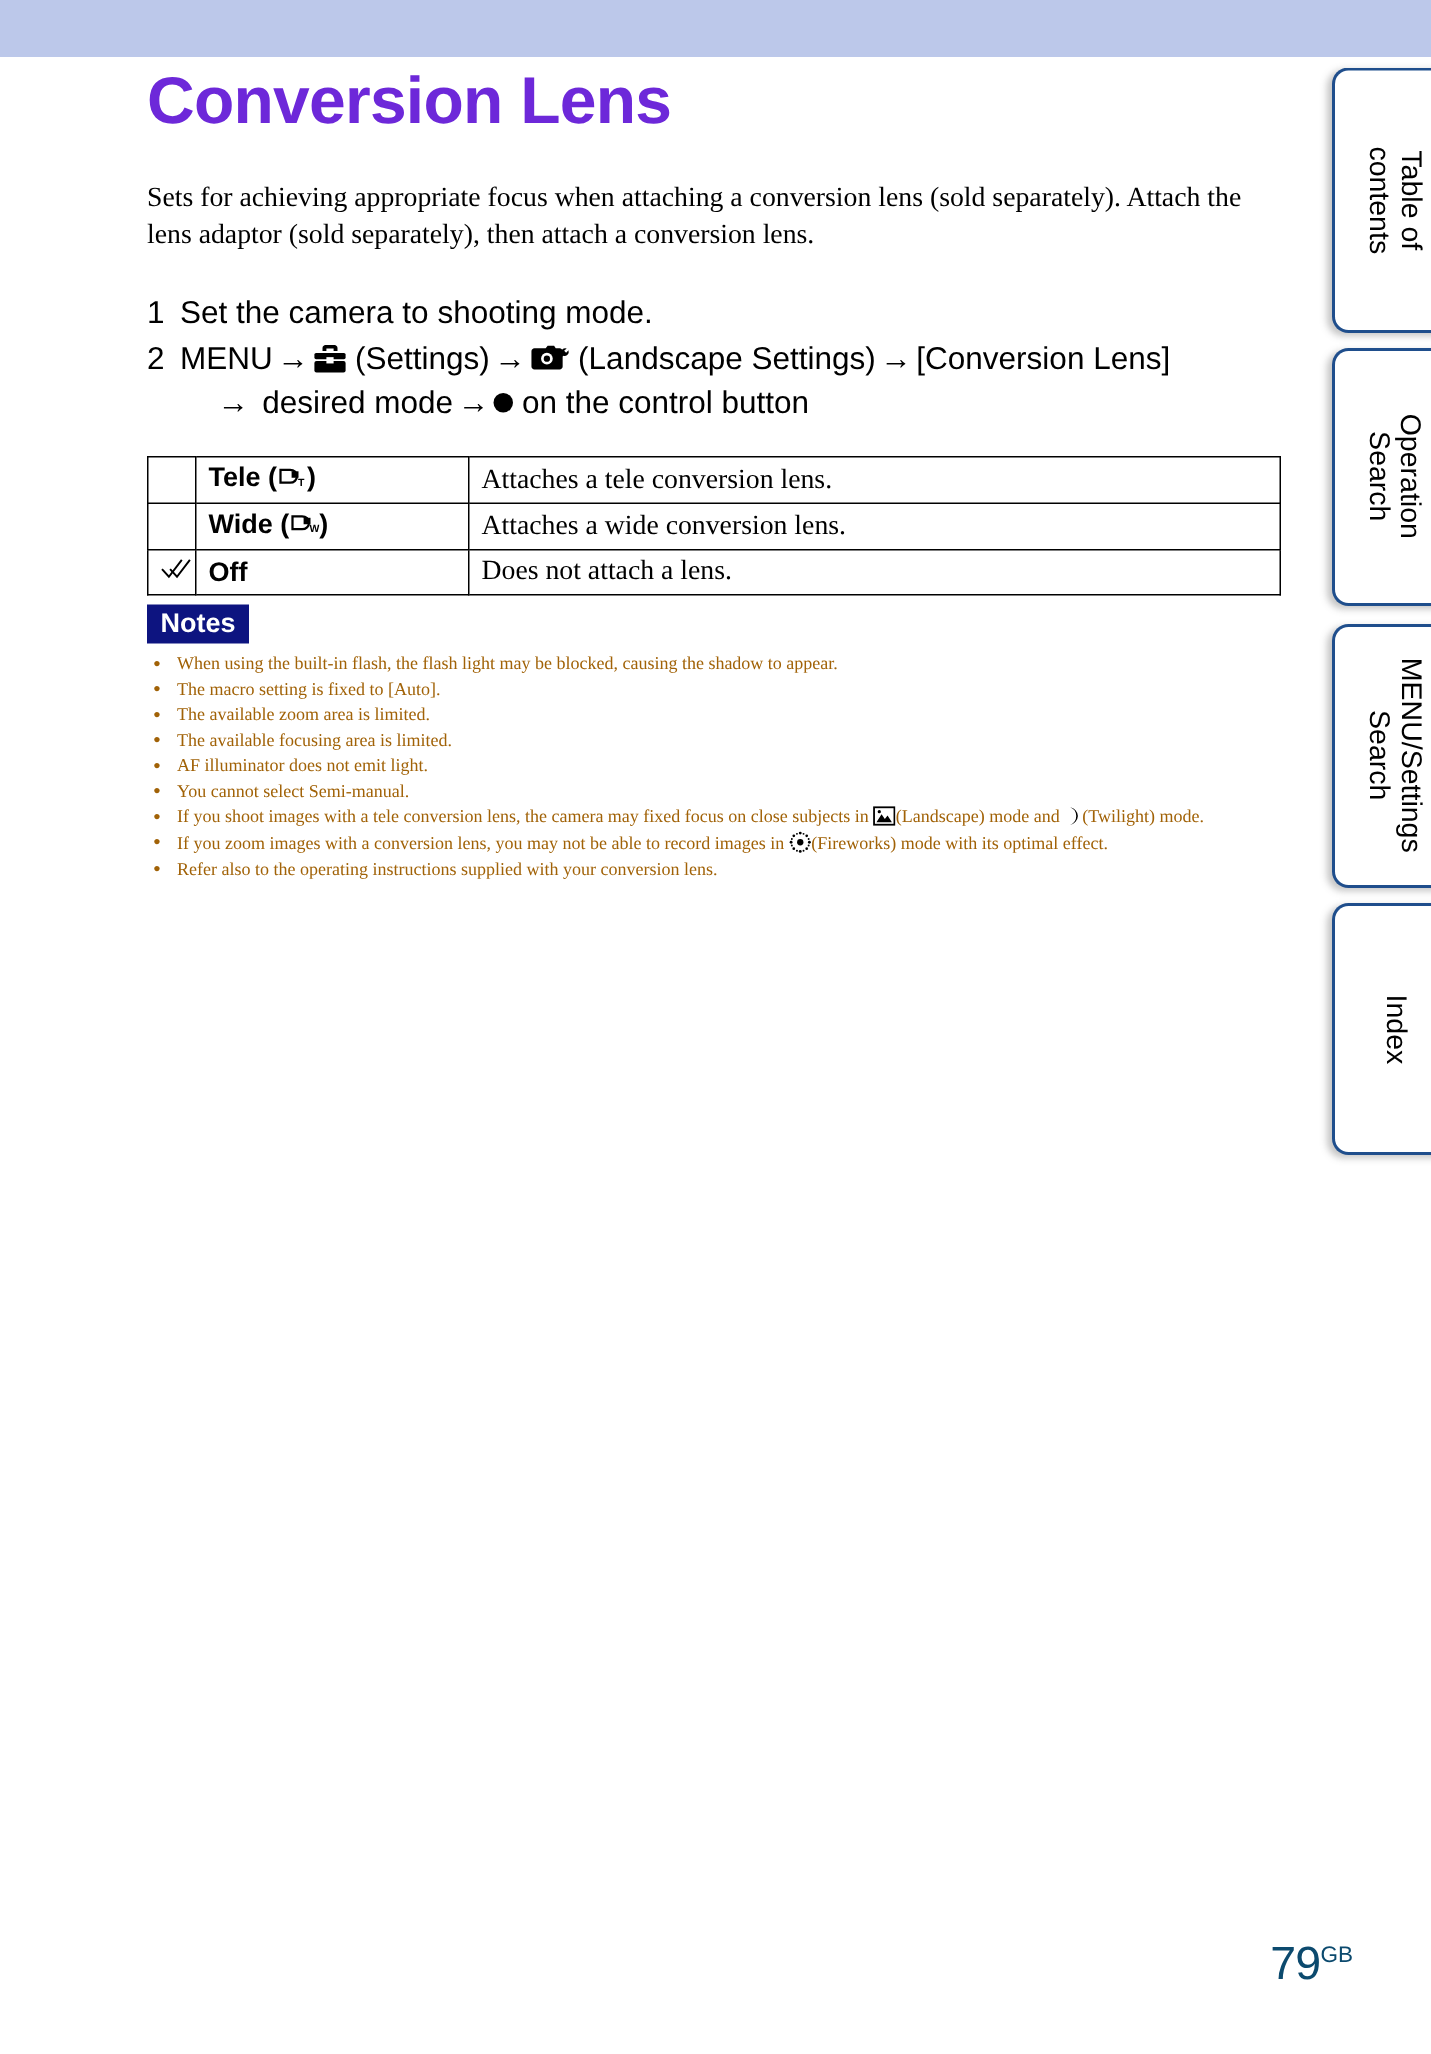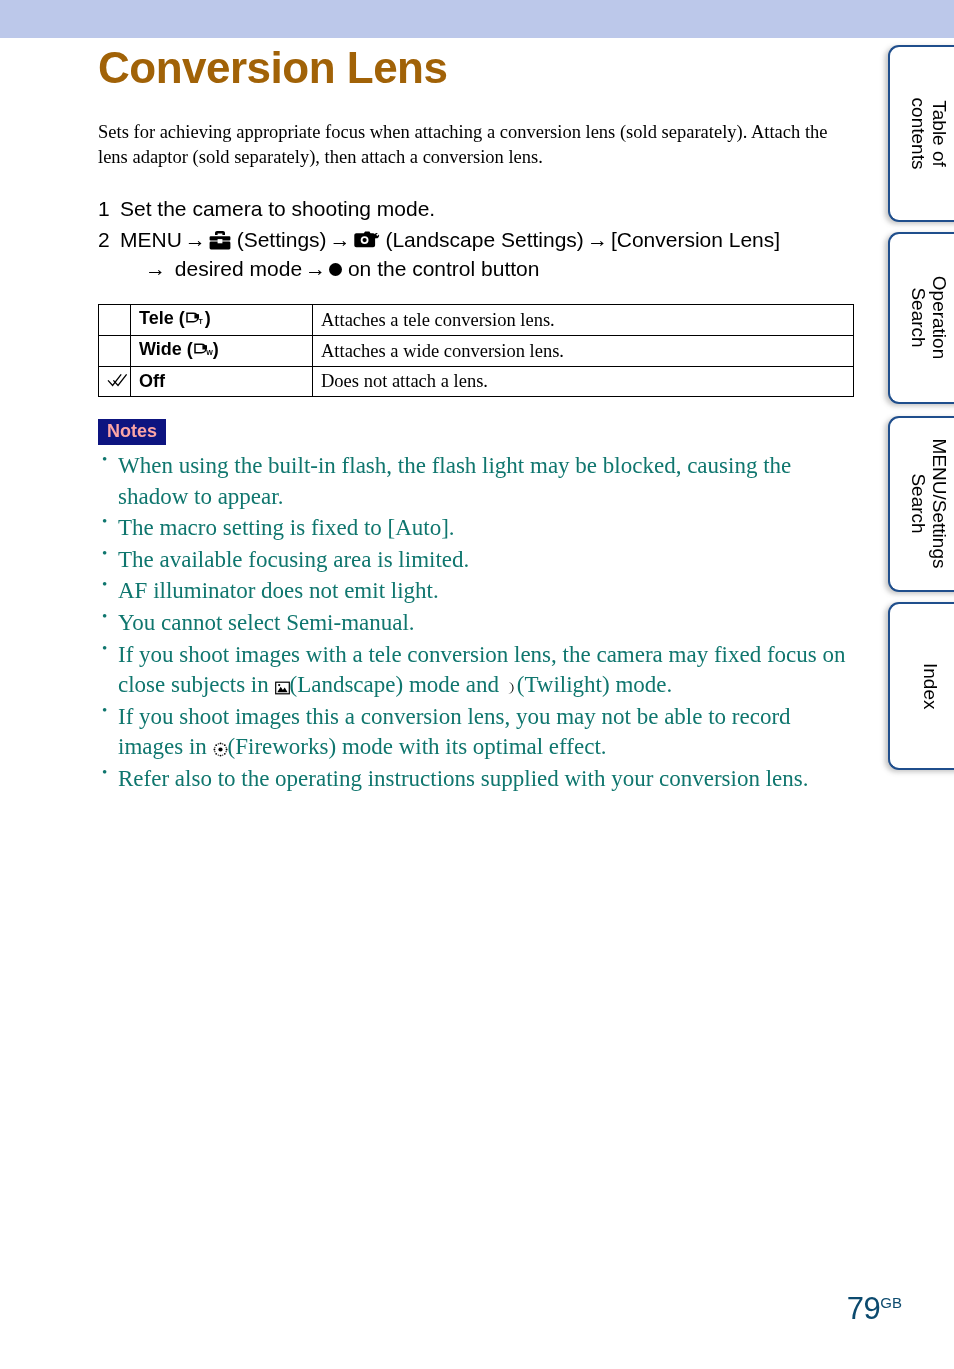--- a/index.html
+++ b/index.html
@@ -62,21 +62,21 @@
   .content {
     position:absolute;
     left:98px; top:0;
     width:758px;
   }
 
   h1.title {
     font-family:"Liberation Sans", sans-serif;
     font-weight:bold;
     font-size:44px;
-    color:#a16207;
+    color:#6d28d9;
     letter-spacing:-0.5px;
     margin-top:45px;
     line-height:1.05;
   }
 
   p.intro {
     font-family:Liberation Serif, serif;
     font-size:18.5px;
     line-height:1.36;
     color:#000;
@@ -134,42 +134,42 @@
   td.c-desc  { font-family:"Liberation Serif", serif; font-size:18.5px; }
 
   .chk { display:inline-block; }
 
   
   .lensglyph { display:inline-block; vertical-align:-3px; }
 
   
   .notes-head {
     display:inline-block;
-    margin-top:22px;
+    margin-top:6px;
     background:#0d1480;
-    color:#fca5a5;
+    color:#ffffff;
     font-family:"Liberation Sans", sans-serif;
     font-weight:bold;
     font-size:18px;
     padding:2px 9px 3px 9px;
     line-height:1.15;
     text-align:right;
   }
   ul.notes {
     list-style:none;
     margin-top:6px;
   }
   ul.notes > li {
     position:relative;
     font-family:"Liberation Serif", serif;
-    font-size:23px;
+    font-size:12px;
     line-height:1.33;
     padding-left:20px;
     margin-bottom:1px;
-    color:#0f766e;
+    color:#a16207;
   }
   ul.notes > li:before {
     content:"\2022";
     position:absolute;
     left:4px; top:-1px;
     font-size:15px;
   }
 
   
   .pageno {
@@ -289,36 +289,37 @@
       </tbody>
     </table>
 
     
     <div class="notes-head">Notes</div>
 
     <ul class="notes">
 
       <li>When using the built-in flash, the flash light may be blocked, causing the shadow to appear.</li>
       <li>The macro setting is fixed to [Auto].</li>
+      <li>The available zoom area is limited.</li>
       <li>The available focusing area is limited.</li>
       <li>AF illuminator does not emit light.</li>
       <li>You cannot select Semi-manual.</li>
 
       <li><span>If you shoot images with a tele conversion lens, the camera may fixed focus on close subjects in</span>
         <span class="ic"><svg width="15" height="14" viewBox="0 0 15 14">
               <rect x="0.7" y="1.2" width="13.6" height="11.6" fill="none" stroke="#000" stroke-width="1.2"></rect>
               <path d="M2.3 11.2l3.4-5.4 2.2 3.2 1.8-2.4 2.9 4.6z" fill="#000"></path>
               <circle cx="4.2" cy="4.1" r="1.1" fill="#000"></circle>
             </svg></span><span>(Landscape) mode and</span>
         <span class="ic"><svg width="12" height="14" viewBox="0 0 12 14">
               <path d="M3.1 1.1a6.3 6.3 0 0 0 0 11.8A6.3 6.3 0 0 1 3.1 1.1z" fill="#000"></path>
               <path d="M3.4 1.1a6.3 6.3 0 0 1 5.2 5.9 6.3 6.3 0 0 1-5.2 5.9 6.3 6.3 0 0 0 0-11.8z" fill="#000"></path>
             </svg></span><span>(Twilight) mode.</span></li>
 
-      <li><span>If you shoot images this a conversion lens, you may not be able to record images in</span>
+      <li><span>If you zoom images with a conversion lens, you may not be able to record images in</span>
         <span class="ic"><svg width="15" height="15" viewBox="0 0 15 15">
               <g fill="#000">
                 <circle cx="7.5" cy="7.5" r="2.1"></circle>
                 <circle cx="7.5" cy="1.4" r="0.95"></circle>
                 <circle cx="7.5" cy="13.6" r="0.95"></circle>
                 <circle cx="1.4" cy="7.5" r="0.95"></circle>
                 <circle cx="13.6" cy="7.5" r="0.95"></circle>
                 <circle cx="3.2" cy="3.2" r="0.9"></circle>
                 <circle cx="11.8" cy="3.2" r="0.9"></circle>
                 <circle cx="3.2" cy="11.8" r="0.9"></circle>

